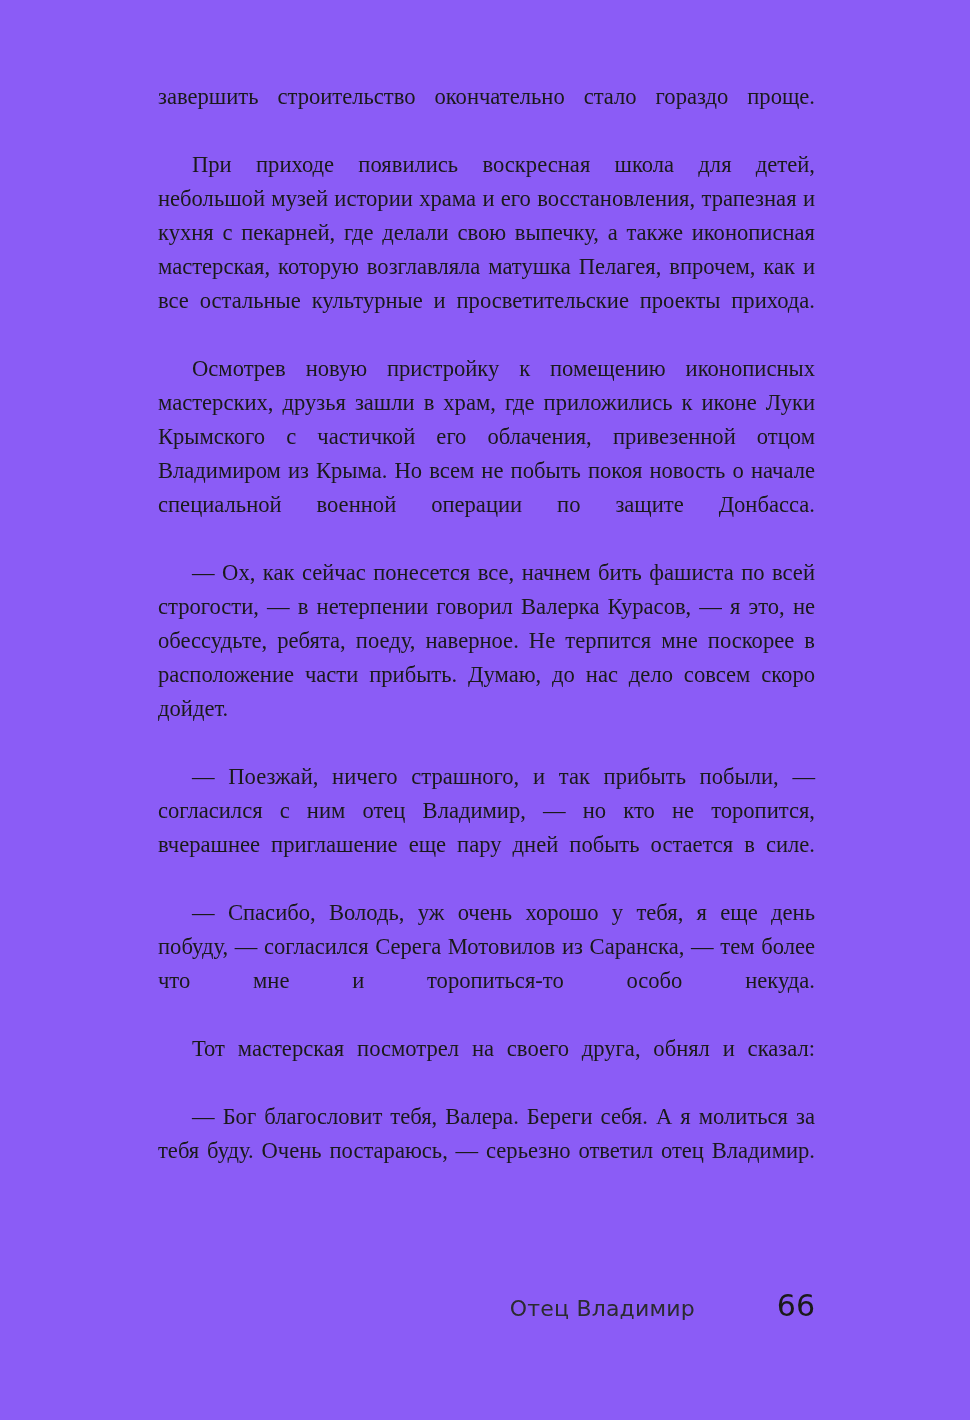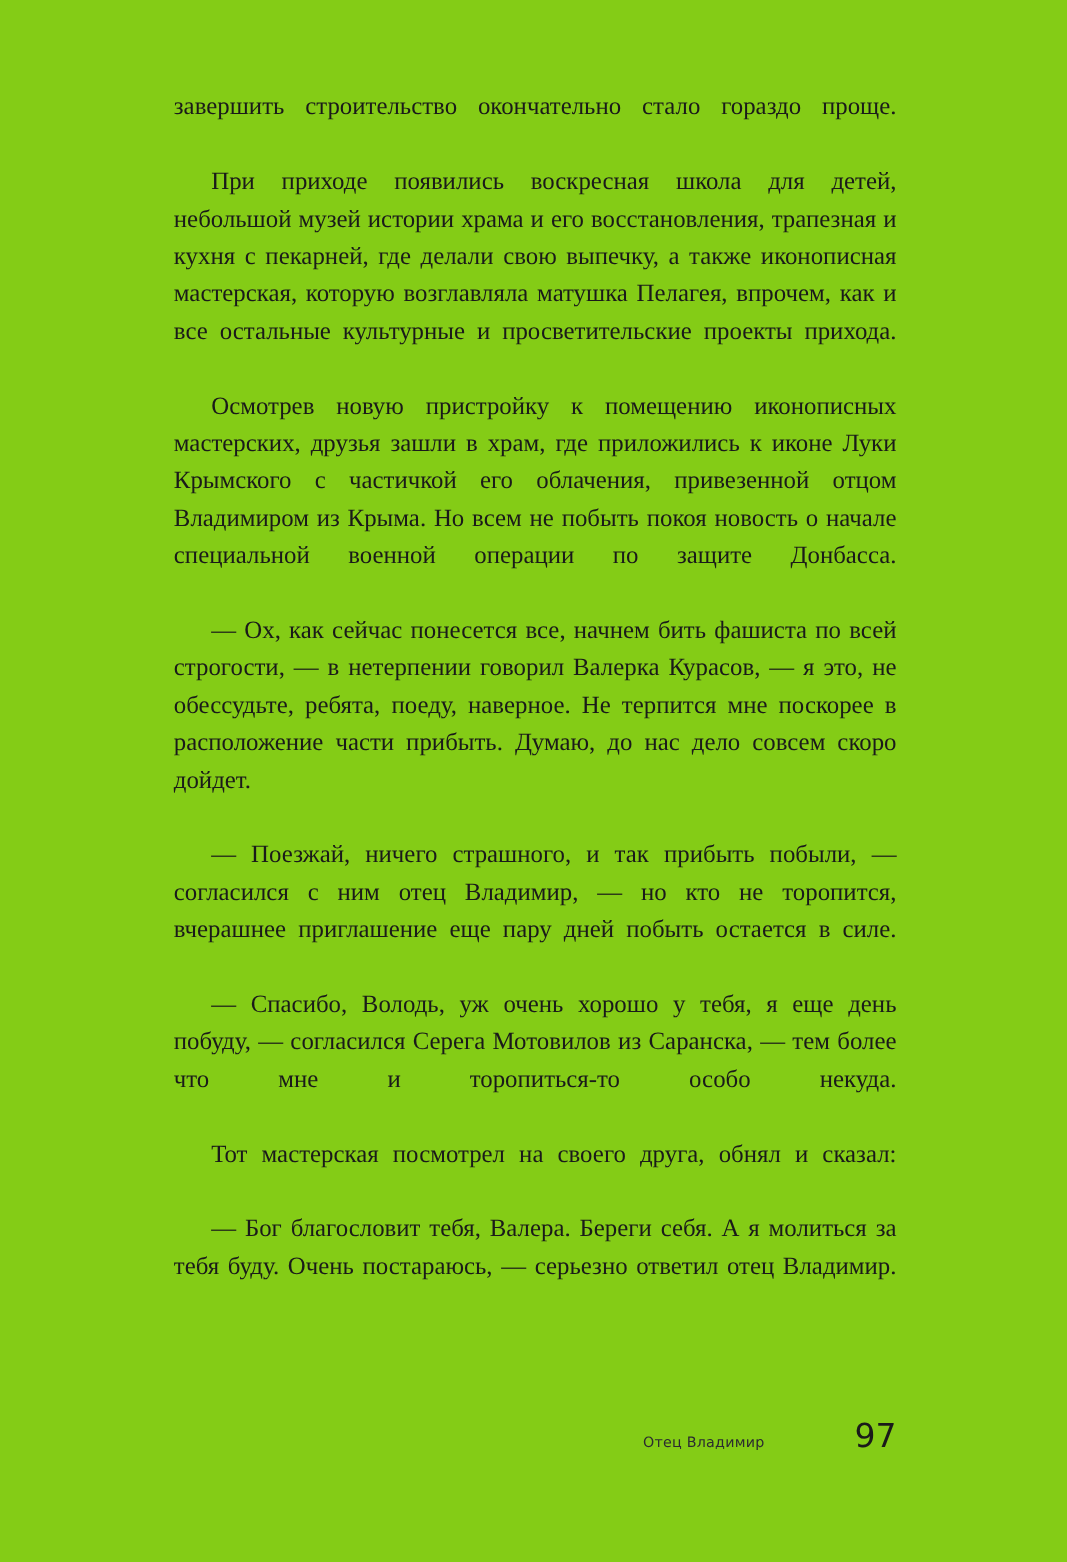--- a/index.html
+++ b/index.html
@@ -5,21 +5,21 @@
   html, body {
     margin: 0;
     padding: 0;
     background: #ffffff;
   }
 
   .page {
     position: relative;
     width: 970px;
     height: 1420px;
-    background: #84cc16;
+    background: #8b5cf6;
     overflow: hidden;
     box-sizing: border-box;
   }
 
   .text-column {
     position: absolute;
     left: 158px;
     top: 80px;
     width: 657px;
   }
@@ -62,21 +62,21 @@
 
   .footer-inner {
     display: flex;
     align-items: baseline;
     justify-content: flex-end;
     width: 100%;
   }
 
   .running-head {
     font-family: "DejaVu Sans", "Liberation Sans", sans-serif;
-    font-size: 13px;
+    font-size: 22px;
     letter-spacing: 0.2px;
     color: #2b2b30;
     white-space: nowrap;
   }
 
   .page-number {
     font-family: "DejaVu Sans", "Liberation Sans", sans-serif;
     font-size: 30px;
     font-weight: 400;
     color: #1a1a1a;
@@ -98,17 +98,17 @@
     <p class="para indent">— Ох, как сейчас понесется все, начнем бить фашиста по всей строгости, — в нетерпении говорил Валерка Курасов, — я это, не обессудьте, ребята, поеду, наверное. Не терпится мне поскорее в расположение части прибыть. Думаю, до нас дело совсем скоро дойдет.</p>
     <p class="para indent">— Поезжай, ничего страшного, и так прибыть побыли, — согласился с ним отец Владимир, — но кто не торопится, вчерашнее приглашение еще пару дней побыть остается в силе.</p>
     <p class="para indent">— Спасибо, Володь, уж очень хорошо у тебя, я еще день побуду, — согласился Серега Мотовилов из Саранска, — тем более что мне и торопиться-то особо некуда.</p>
     <p class="para indent">Тот мастерская посмотрел на своего друга, обнял и сказал:</p>
     <p class="para indent">— Бог благословит тебя, Валера. Береги себя. А я молиться за тебя буду. Очень постараюсь, — серьезно ответил отец Владимир.</p>
   </div>
 
   <div class="footer">
     <div class="footer-inner">
       <span class="running-head">Отец Владимир</span>
-      <span class="page-number">97</span>
+      <span class="page-number">66</span>
     </div>
   </div>
 
 </div>
 
 </body></html>

